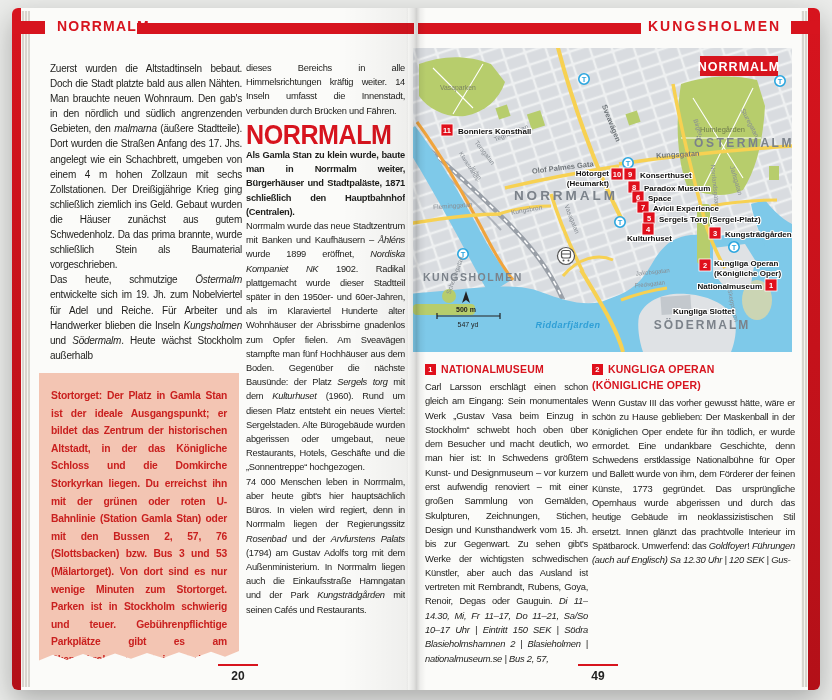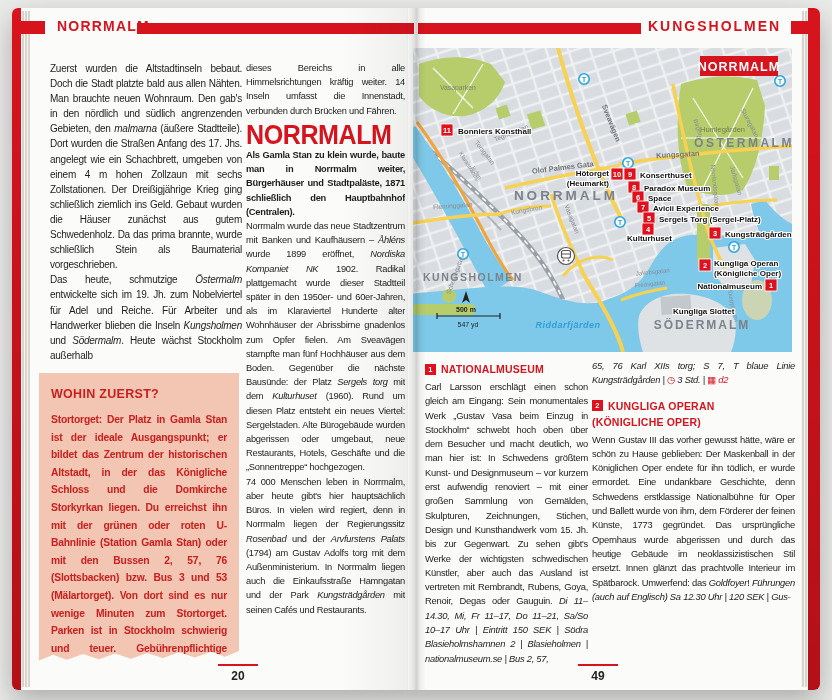--- a/index.html
+++ b/index.html
@@ -68,21 +68,20 @@
   <div class="abs hbar" style="left:406px;top:15px;width:223px;"></div>
   <div class="abs htitle" style="left:636px;top:10px;letter-spacing:2px;">KUNGSHOLMEN</div>
   <div class="abs hsq" style="left:779px;top:13px;width:29px;"></div>
 
   <div class="abs col-l1 bodytxt">
     <p><span>Zuerst wurden die Altstadtinseln bebaut. Doch die Stadt platzte bald aus allen Nähten. Man brauchte neuen Wohnraum. Den gab's in den nördlich und südlich angrenzenden Gebieten, den </span><span class="seg-i">malmarna</span><span> (äußere Stadtteile). Dort wurden die Straßen Anfang des 17. Jhs. angelegt wie ein Schachbrett, umgeben von einem 4 m hohen Zollzaun mit sechs Zollstationen. Der Dreißigjährige Krieg ging schließlich ziemlich ins Geld. Gebaut wurden die Häuser zunächst aus gutem Schwedenholz. Da das prima brannte, wurde schließlich Stein als Baumaterial vorgeschrieben.</span></p>
     <p><span>Das heute, schmutzige </span><span class="seg-i">Östermalm</span><span> entwickelte sich im 19. Jh. zum Nobelviertel für Adel und Reiche. Für Arbeiter und Handwerker blieben die Inseln </span><span class="seg-i">Kungsholmen</span><span> und </span><span class="seg-i">Södermalm</span><span>. Heute wächst Stockholm außerhalb</span></p>
   </div>
 
   <div class="abs box">
-    <div class="box-title">WOHIN ZUERST?</div>
     <div class="box-body"><span class="seg-b">Stortorget:</span><span> Der Platz in Gamla Stan ist der ideale Ausgangspunkt; er bildet das Zentrum der historischen Altstadt, in der das Königliche Schloss und die Domkirche Storkyrkan liegen. Du erreichst ihn mit der grünen oder roten U-Bahnlinie (Station Gamla Stan) oder mit den Bussen 2, 57, 76 (Slottsbacken) bzw. Bus 3 und 53 (Mälartorget). Von dort sind es nur wenige Minuten zum Stortorget. Parken ist in Stockholm schwierig und teuer. Gebührenpflichtige Parkplätze gibt es am Skeppsbrokajen und im Parkhaus Gallerian (Regeringsgatan).</span></div>
   </div>
 
   <div class="abs col-l2 bodytxt">
     <p>dieses Bereichs in alle Himmelsrichtungen kräftig weiter. 14 Inseln umfasst die Innenstadt, verbunden durch Brücken und Fähren.</p>
     <div class="bighead">NORRMALM</div>
     <p class="lead">Als Gamla Stan zu klein wurde, baute man in Norrmalm weiter, Bürgerhäuser und Stadtpaläste, 1871 schließlich den Hauptbahnhof (Centralen).</p>
     <p><span>Norrmalm wurde das neue Stadtzentrum mit Banken und Kaufhäusern – </span><span class="seg-i">Åhléns</span><span> wurde 1899 eröffnet, </span><span class="seg-i">Nordiska Kompaniet NK</span><span> 1902. Radikal plattgemacht wurde dieser Stadtteil später in den 1950er- und 60er-Jahren, als im Klaraviertel Hunderte alter Wohnhäuser der Abrissbirne gnadenlos zum Opfer fielen. Am Sveavägen stampfte man fünf Hochhäuser aus dem Boden. Gegenüber die nächste Bausünde: der Platz </span><span class="seg-i">Sergels torg</span><span> mit dem </span><span class="seg-i">Kulturhuset</span><span> (1960). Rund um diesen Platz entsteht ein neues Viertel: Sergelstaden. Alte Bürogebäude wurden abgerissen oder umgebaut, neue Restaurants, Hotels, Geschäfte und die „Sonnentreppe“ hochgezogen.</span></p>
     <p><span>74 000 Menschen leben in Norrmalm, aber heute gibt's hier hauptsächlich Büros. In vielen wird regiert, denn in Norrmalm liegen der Regierungssitz </span><span class="seg-i">Rosenbad</span><span> und der </span><span class="seg-i">Arvfurstens Palats</span><span> (1794) am Gustav Adolfs torg mit dem Außenministerium. In Norrmalm liegen auch die Einkaufsstraße Hamngatan und der Park </span><span class="seg-i">Kungsträdgården</span><span> mit seinen Cafés und Restaurants.</span></p>
   </div>
@@ -292,21 +291,20 @@
 
   <div class="abs col-r1">
     <div class="sec-title">
       <span class="nbadge">1</span>
       <span>NATIONALMUSEUM</span>
     </div>
     <p class="rtxt" style="margin:0;"><span>Carl Larsson erschlägt einen schon gleich am Eingang: Sein monumentales Werk „Gustav Vasa beim Einzug in Stockholm“ schwebt hoch oben über dem Besucher und macht deutlich, wo man hier ist: In Schwedens größtem Kunst- und Designmuseum – vor kurzem erst aufwendig renoviert – mit einer großen Sammlung von Gemälden, Skulpturen, Zeichnungen, Stichen, Design und Kunsthandwerk vom 15. Jh. bis zur Gegenwart. Zu sehen gibt's Werke der wichtigsten schwedischen Künstler, aber auch das Ausland ist vertreten mit Rembrandt, Rubens, Goya, Renoir, Degas oder Gauguin. </span><span class="seg-i">Di 11–14.30, Mi, Fr 11–17, Do 11–21, Sa/So 10–17 Uhr | Eintritt 150 SEK | Södra Blasieholmshamnen 2 | Blasieholmen | nationalmuseum.se | Bus 2, 57,</span></p>
   </div>
 
   <div class="abs col-r2">
-    <p class="rtxt" style="margin:0 0 12px 0;"><span class="seg-i">65, 76 Karl XIIs torg; S 7, T blaue Linie Kungsträdgården | </span><span class="seg-ric">◷</span><span class="seg-i"> 3 Std. | </span><span class="seg-ric">▦</span><span class="seg-ri"> d2</span></p>
     <div class="sec-title" style="margin-bottom:0;">
       <span class="nbadge">2</span>
       <span>KUNGLIGA OPERAN</span>
     </div>
     <div class="sec-title l2">(KÖNIGLICHE OPER)</div>
     <p class="rtxt" style="margin:0;"><span>Wenn Gustav III das vorher gewusst hätte, wäre er schön zu Hause geblieben: Der Maskenball in der Königlichen Oper endete für ihn tödlich, er wurde ermordet. Eine undankbare Geschichte, denn Schwedens erstklassige Nationalbühne für Oper und Ballett wurde von ihm, dem Förderer der feinen Künste, 1773 gegründet. Das ursprüngliche Opernhaus wurde abgerissen und durch das heutige Gebäude im neoklassizistischen Stil ersetzt. Innen glänzt das prachtvolle Interieur im Spätbarock. Umwerfend: das </span><span class="seg-i">Goldfoyer</span><span>! </span><span class="seg-i">Führungen (auch auf Englisch) Sa 12.30 Uhr | 120 SEK | Gus-</span></p>
   </div>
 
   <div class="abs pn" style="left:196px;top:656px;">
     <div class="line"></div>

